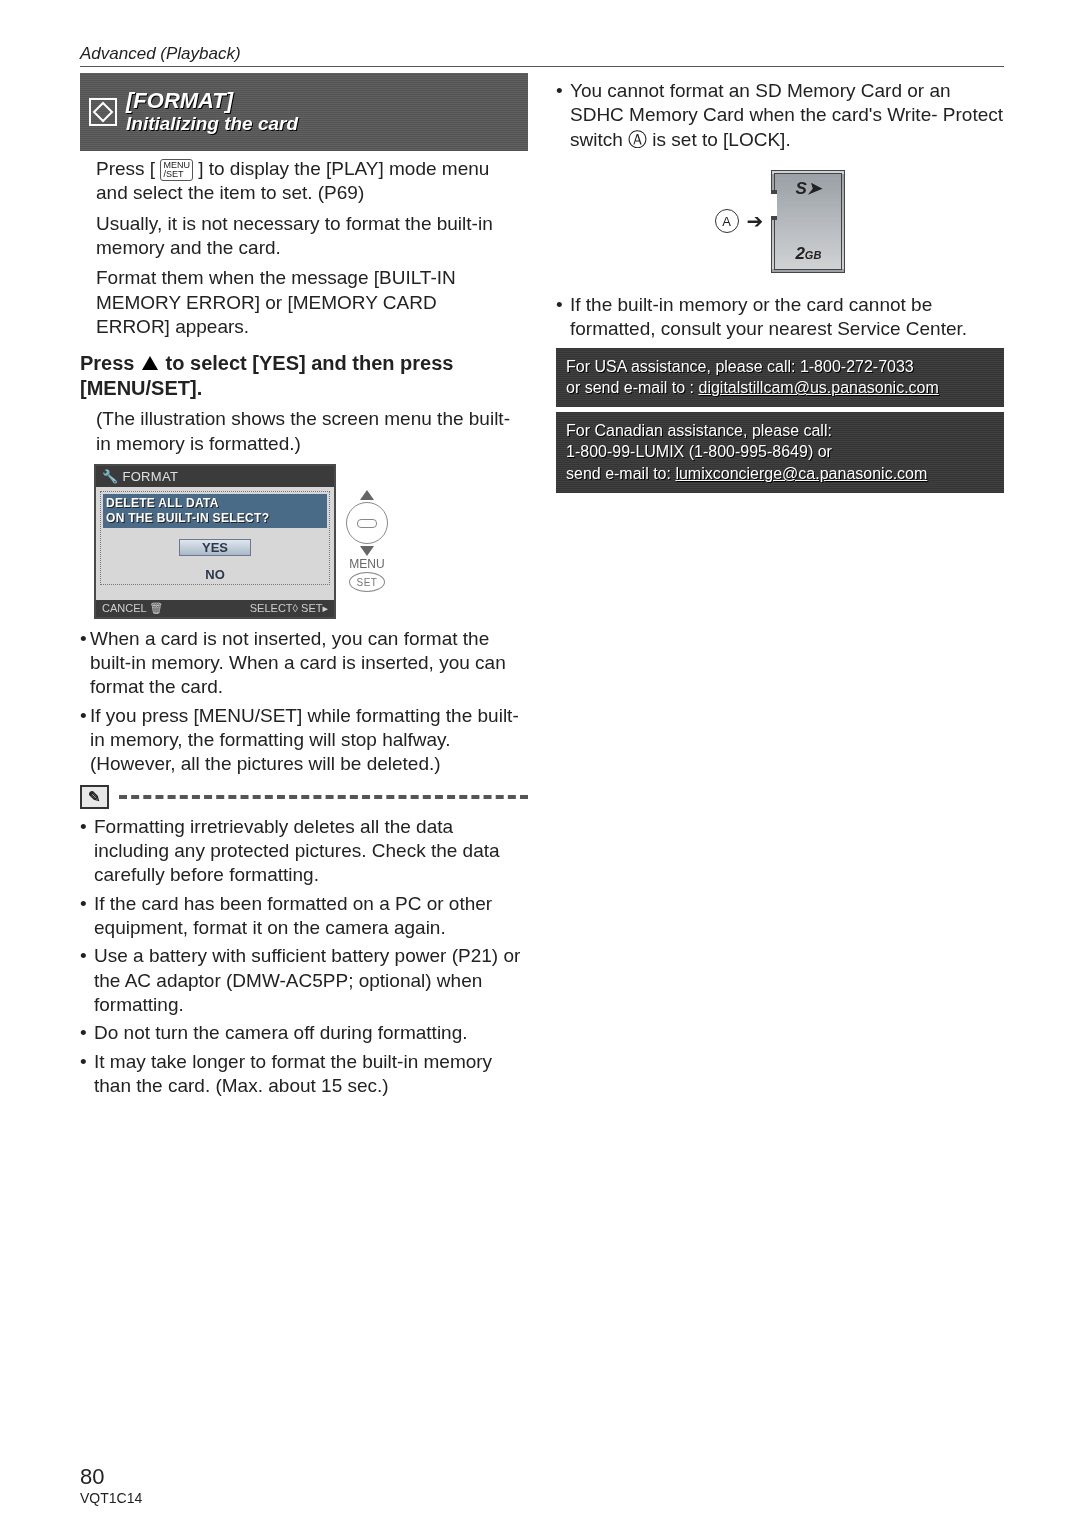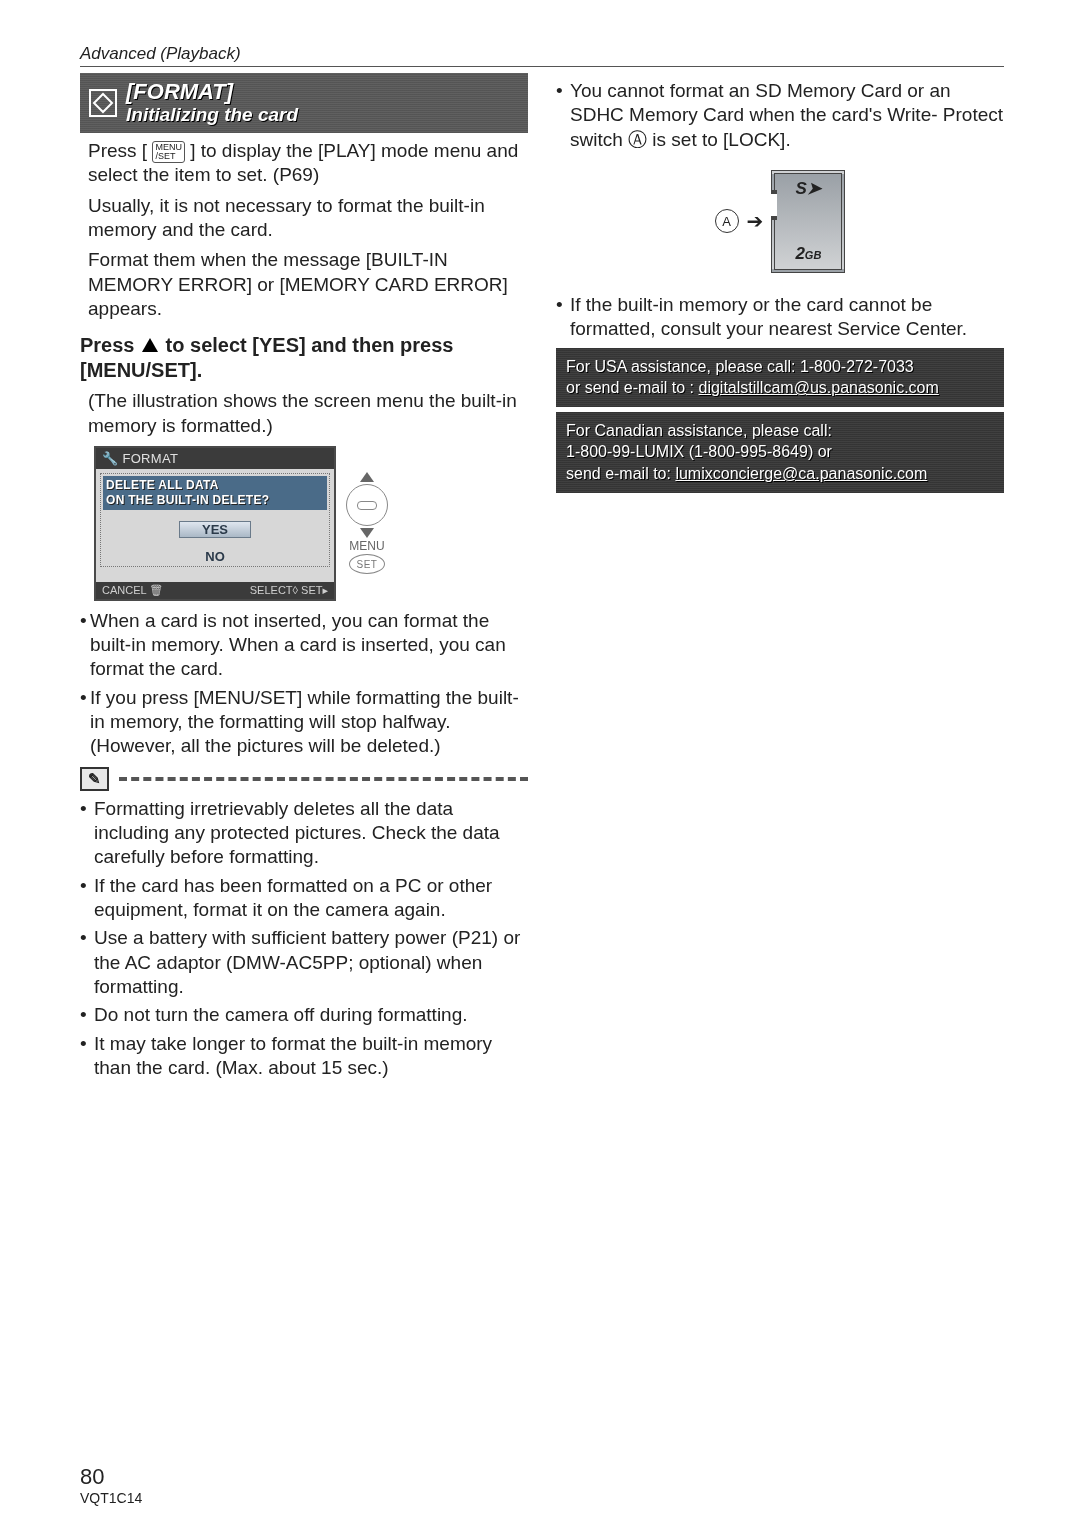--- a/index.html
+++ b/index.html
@@ -1,27 +1,27 @@
 <!DOCTYPE html>
 <html><head>
 <meta charset="utf-8">
 <style>
 body{margin:0;background:#fff;font-family:Arial,Helvetica,sans-serif;color:#222}
 .page{width:1080px;height:1530px;position:relative;background:#fff}
 .content{padding:44px 76px 0 80px}
 .hdr{font-style:italic;font-size:17px;border-bottom:1px solid #555;padding-bottom:2px;margin-bottom:6px}
 .cols{display:flex;gap:28px}
 .col{flex:1;min-width:0}
-.banner{display:flex;align-items:stretch;background:#606060;background-image:repeating-linear-gradient(0deg,rgba(0,0,0,.12) 0 1px,transparent 1px 2px);color:#fff;height:60px;margin-bottom:6px}
+.banner{display:flex;align-items:stretch;background:#606060;background-image:repeating-linear-gradient(0deg,rgba(0,0,0,.12) 0 1px,transparent 1px 2px);color:#fff;height:78px;margin-bottom:6px}
 .banner .icon{width:46px;display:flex;align-items:center;justify-content:center}
 .banner .icon svg{width:30px;height:30px}
 .fb{font-weight:bold;font-style:italic;font-size:22px;line-height:1.05;text-shadow:1px 1px 0 #000}
 .fs{font-weight:bold;font-style:italic;font-size:19px;text-shadow:1px 1px 0 #000}
 .btitles{display:flex;flex-direction:column;justify-content:center}
-p{font-size:19px;line-height:1.28;margin:6px 8px}
+p{font-size:19px;line-height:1.28;margin:6px 16px}
 .step{font-weight:bold;font-size:20px;line-height:1.25;margin:12px 0 0}
 .tri{display:inline-block;width:0;height:0;border-left:8px solid transparent;border-right:8px solid transparent;border-bottom:14px solid #000;vertical-align:baseline;margin:0 2px}
 .bul{list-style:none;margin:6px 0;padding:0}
 .bul>li{position:relative;padding-left:14px;font-size:19px;line-height:1.28;margin-bottom:4px}
 .bul>li:before{content:"•";position:absolute;left:0;top:0}
 .bul2>li{padding-left:10px}
 .notesep{display:flex;align-items:center;margin:8px 0 4px}
 .noteicon{border:2px solid #333;padding:1px 6px;font-size:15px;font-weight:bold;margin-right:10px;background:#e8e8e8}
 .dashes{flex:1;border-top:4px dashed #555}
 .fig{display:flex;gap:10px;align-items:center;margin:8px 0 8px 14px}
@@ -87,21 +87,21 @@
         </div>
         <p>(The illustration shows the screen menu the built-in memory is formatted.)</p>
 
         <div class="fig">
           <div class="screen">
             <div class="bartop">🔧 <span>FORMAT</span></div>
             <div class="mid">
               <div class="midbox">
                 <div class="midtxt">
                   <span>DELETE ALL DATA</span><br>
-                  <span>ON THE BUILT-IN DELETE?</span>
+                  <span>ON THE BUILT-IN SELECT?</span>
                 </div>
                 <div class="yn"><span class="sel">YES</span></div>
                 <div class="yn">NO</div>
               </div>
             </div>
             <div class="barbot">
               <span><span>CANCEL</span> 🗑</span>
               <span><span>SELECT</span>◊ <span>SET</span>▸</span>
             </div>
           </div>

